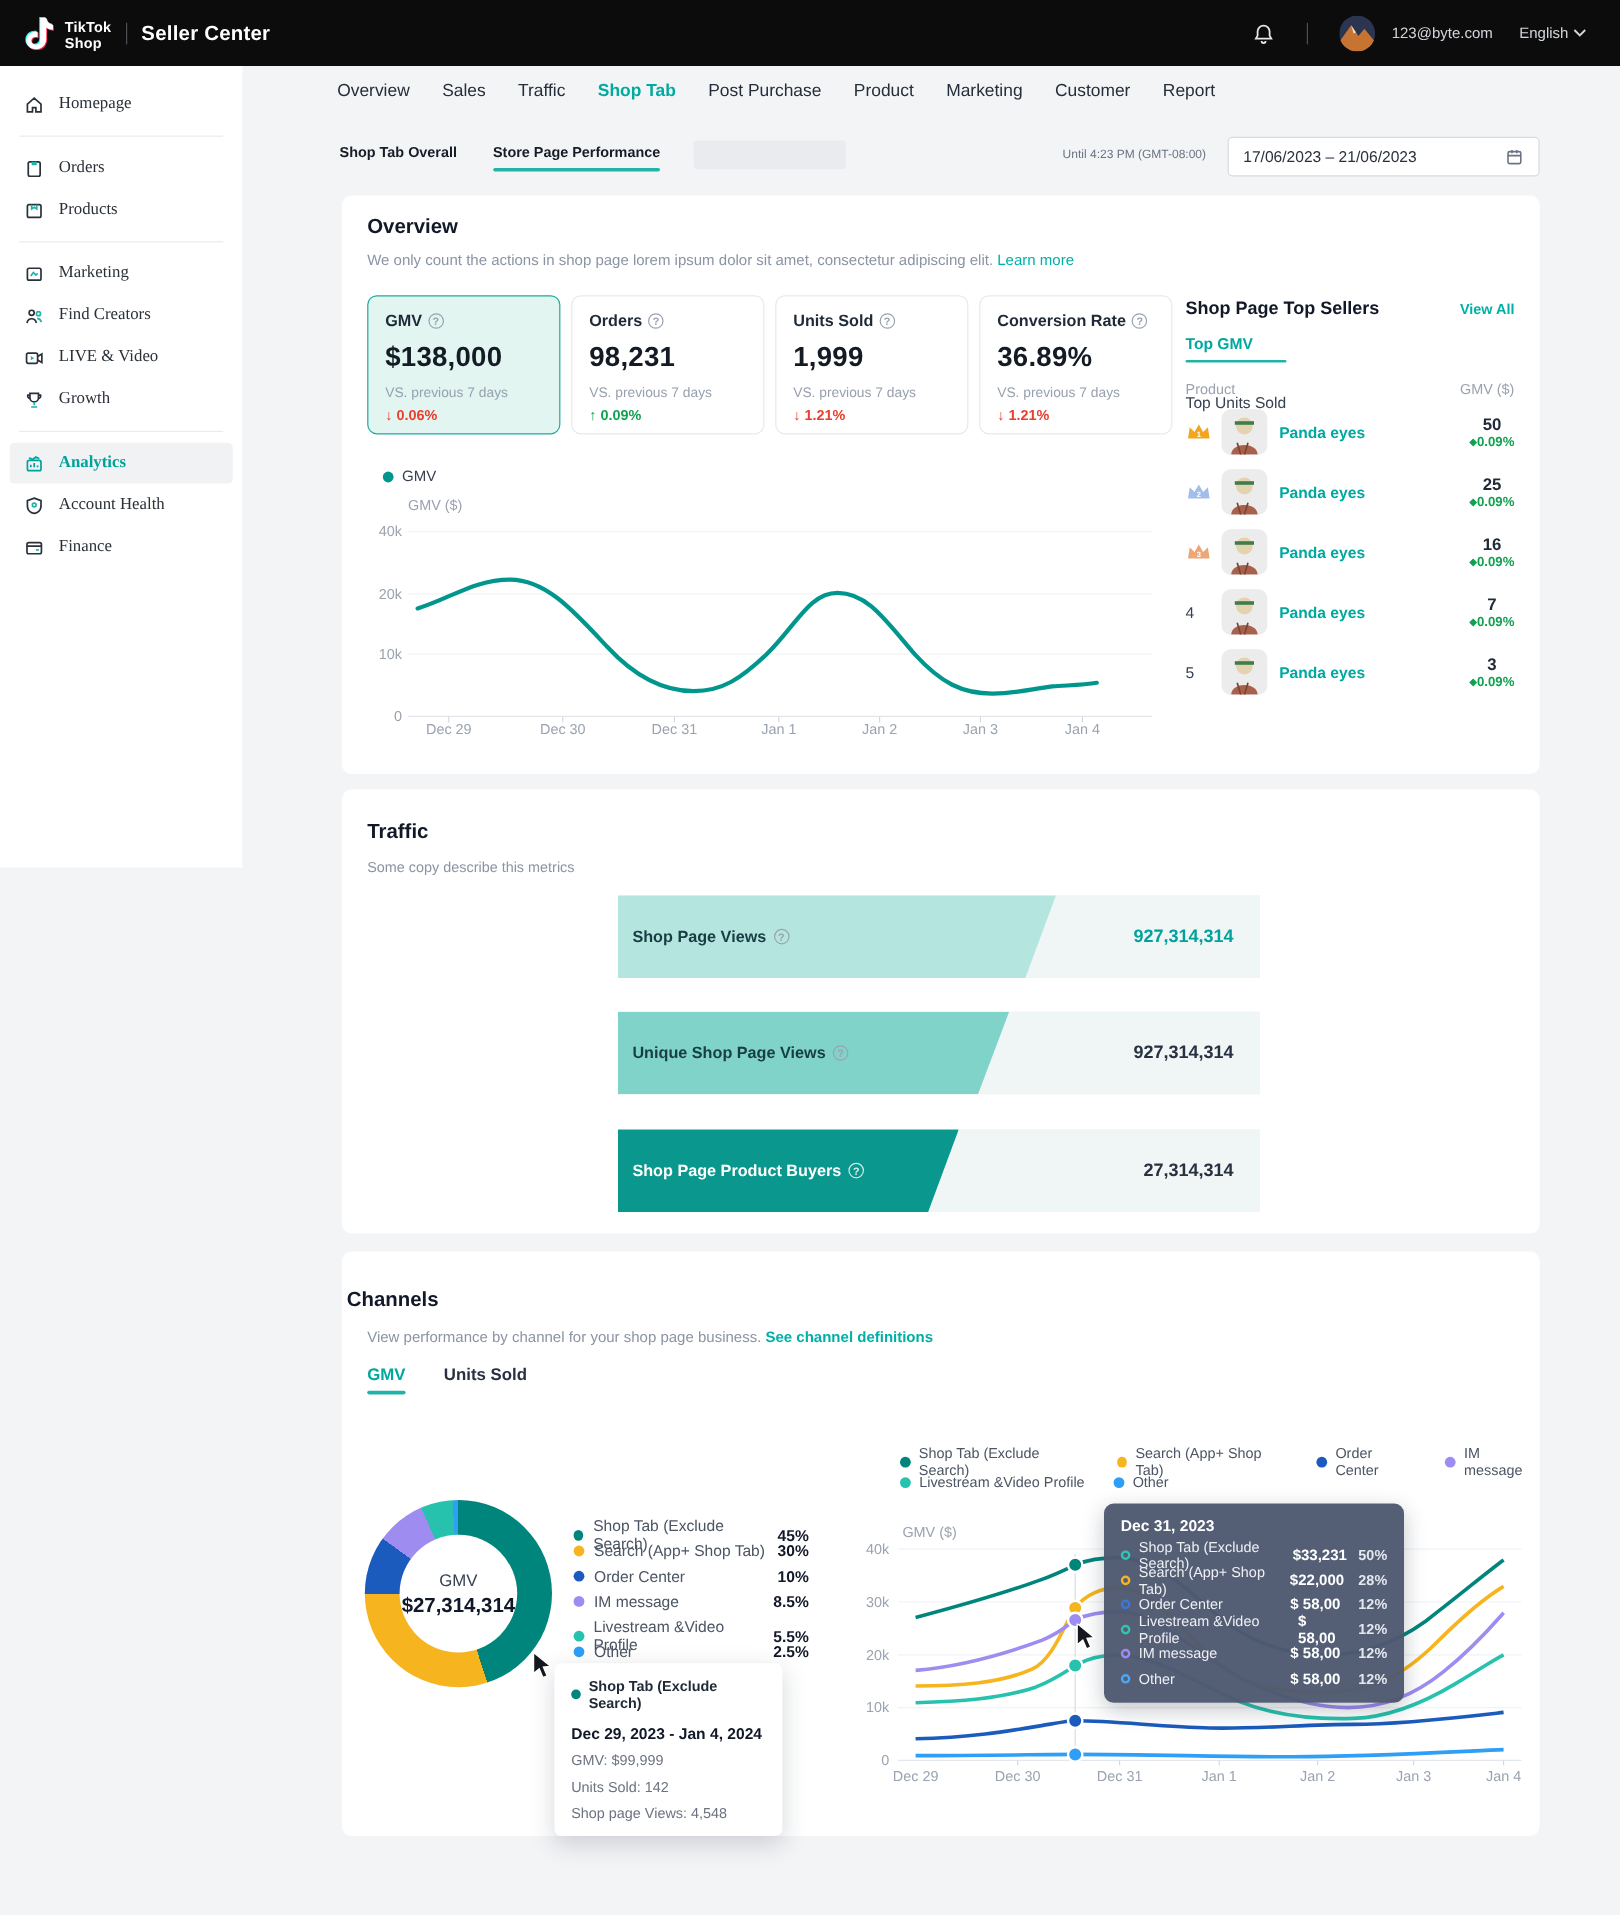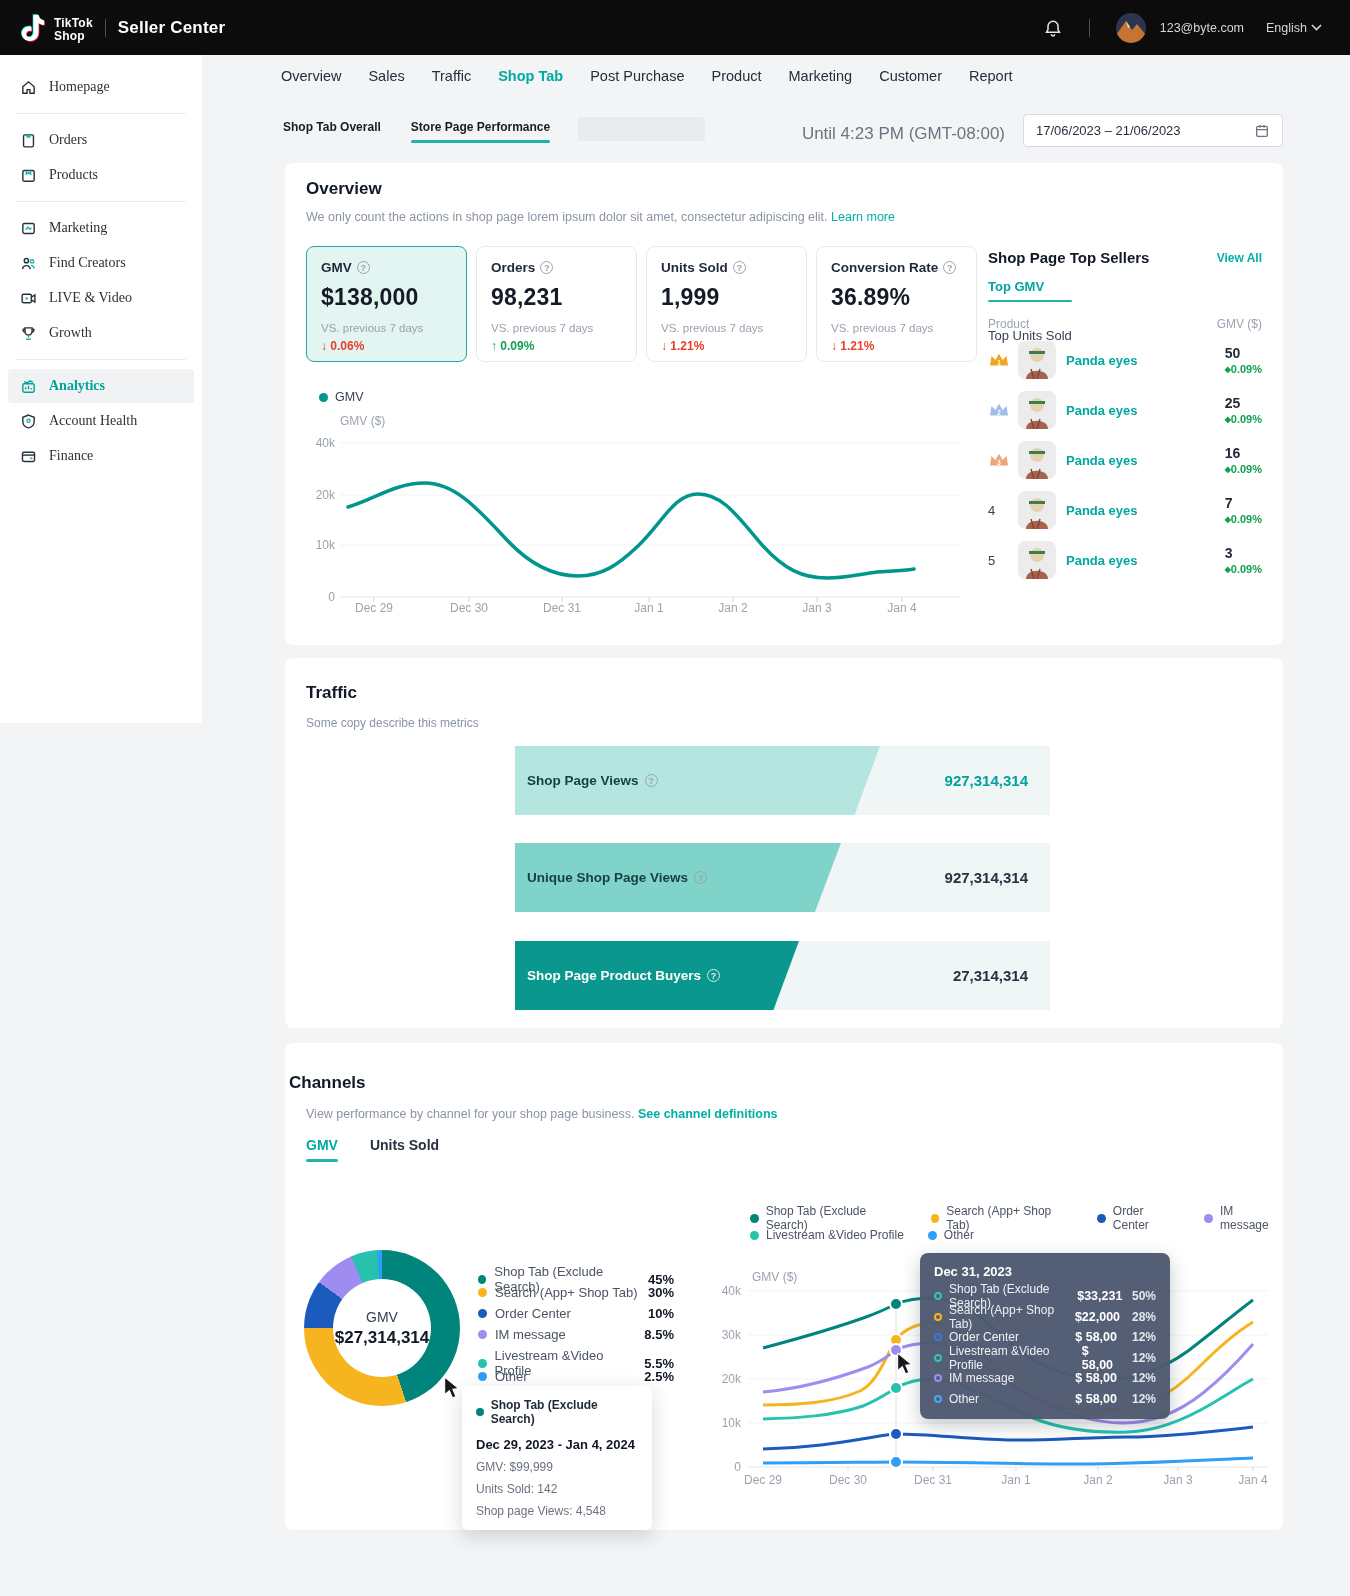--- a/index.html
+++ b/index.html
@@ -27,21 +27,21 @@
 
   
   .nav-tabs { position:absolute; left:281px; top:68px; display:flex; gap:27px; font-size:14.5px; font-weight:500; color:#252e3a; }
   .nav-tab { cursor:pointer; }
   .nav-tab.active { color:#00aaa1; font-weight:600; }
 
   .subnav-tabs { position:absolute; left:283px; top:120px; display:flex; gap:30px; font-size:12px; font-weight:bold; color:#161d26;justify-content:center; }
   .subnav-tab { position:relative; padding-bottom:9px; cursor:pointer; }
   .subnav-tab.active::after { content:""; position:absolute; left:0; right:0; bottom:0; height:3px; background:#21b3a8; border-radius:2px; }
   .subnav-ghost { position:absolute; left:578px; top:117px; width:127px; height:24px; background:#e9ebee; border-radius:3px; }
-  .until { position:absolute; right:345px; top:124px; font-size:17px; color:#6a7482; }
+  .until { position:absolute; right:345px; top:124px; font-size:10px; color:#6a7482; }
   .datebox { position:absolute; right:67px; top:114px; width:260px; height:33px; border:1px solid #d7dbe0; background:#fff; border-radius:4px; display:flex; align-items:center; padding:0 12px; font-size:13px; color:#27313f; gap:8px; cursor:pointer; }
   .datebox .cal { margin-left:auto; }
 
   
   .panel { position:absolute; left:285px; width:998px; background:#fff; border-radius:8px; }
   .panel-title { font-size:17px; font-weight:bold; color:#111827; }
   .panel-sub { font-size:12.5px; color:#8a94a3; }
 
   
   #overview-panel { top:163px; height:482px; }
@@ -71,21 +71,21 @@
   .ts-viewall { position:absolute; right:21px; top:88px; font-size:12px; font-weight:600; }
   .ts-tabs { position:absolute; left:703px; top:116px; display:flex; gap:26px; font-size:13px; color:#374151;flex-direction:column; }
   .ts-tab { padding-bottom:8px; position:relative; cursor:pointer; }
   .ts-tab.active { color:#00a8a0; font-weight:bold; }
   .ts-tab.active::after { content:""; position:absolute; left:0; right:0; bottom:0; height:2.5px; background:#21b3a8; border-radius:2px; }
   .ts-cols { position:absolute; left:703px; right:21px; top:154px; display:flex; justify-content:space-between; font-size:12px; color:#9aa3af; }
   .ts-row { position:absolute; left:703px; right:21px; height:46px; display:flex; align-items:center; }
   .ts-rank { width:30px; font-size:13px; color:#374151; display:flex; align-items:center; }
   .ts-avatar { width:38px; height:38px; border-radius:8px; background:#ececec; overflow:hidden; flex:0 0 auto; }
   .ts-name { font-size:13px; font-weight:600; color:#00a8a0; margin-left:10px; cursor:pointer; }
-  .ts-val { margin-left:auto; text-align:left; }
+  .ts-val { margin-left:auto; text-align:center; }
   .ts-num { font-size:14px; font-weight:600; color:#1f2937; }
   .ts-delta { font-size:11px; font-weight:600; color:#12a150; margin-top:2px; }
   .ts-delta .glyph { font-size:8px; vertical-align:1px; }
 
   
   #traffic-panel { top:658px; height:370px; }
   .tr-title { position:absolute; left:21px; top:25px; }
   .tr-sub { position:absolute; left:21px; top:58px; font-size:12px; }
   .fun-row { position:absolute; left:230px; width:535px; height:69px; background:#f0f5f6; }
   .fun-bar { position:absolute; left:0; top:0; bottom:0; display:flex; align-items:center; padding-left:12px; gap:6px; font-size:13.5px; font-weight:600; }

